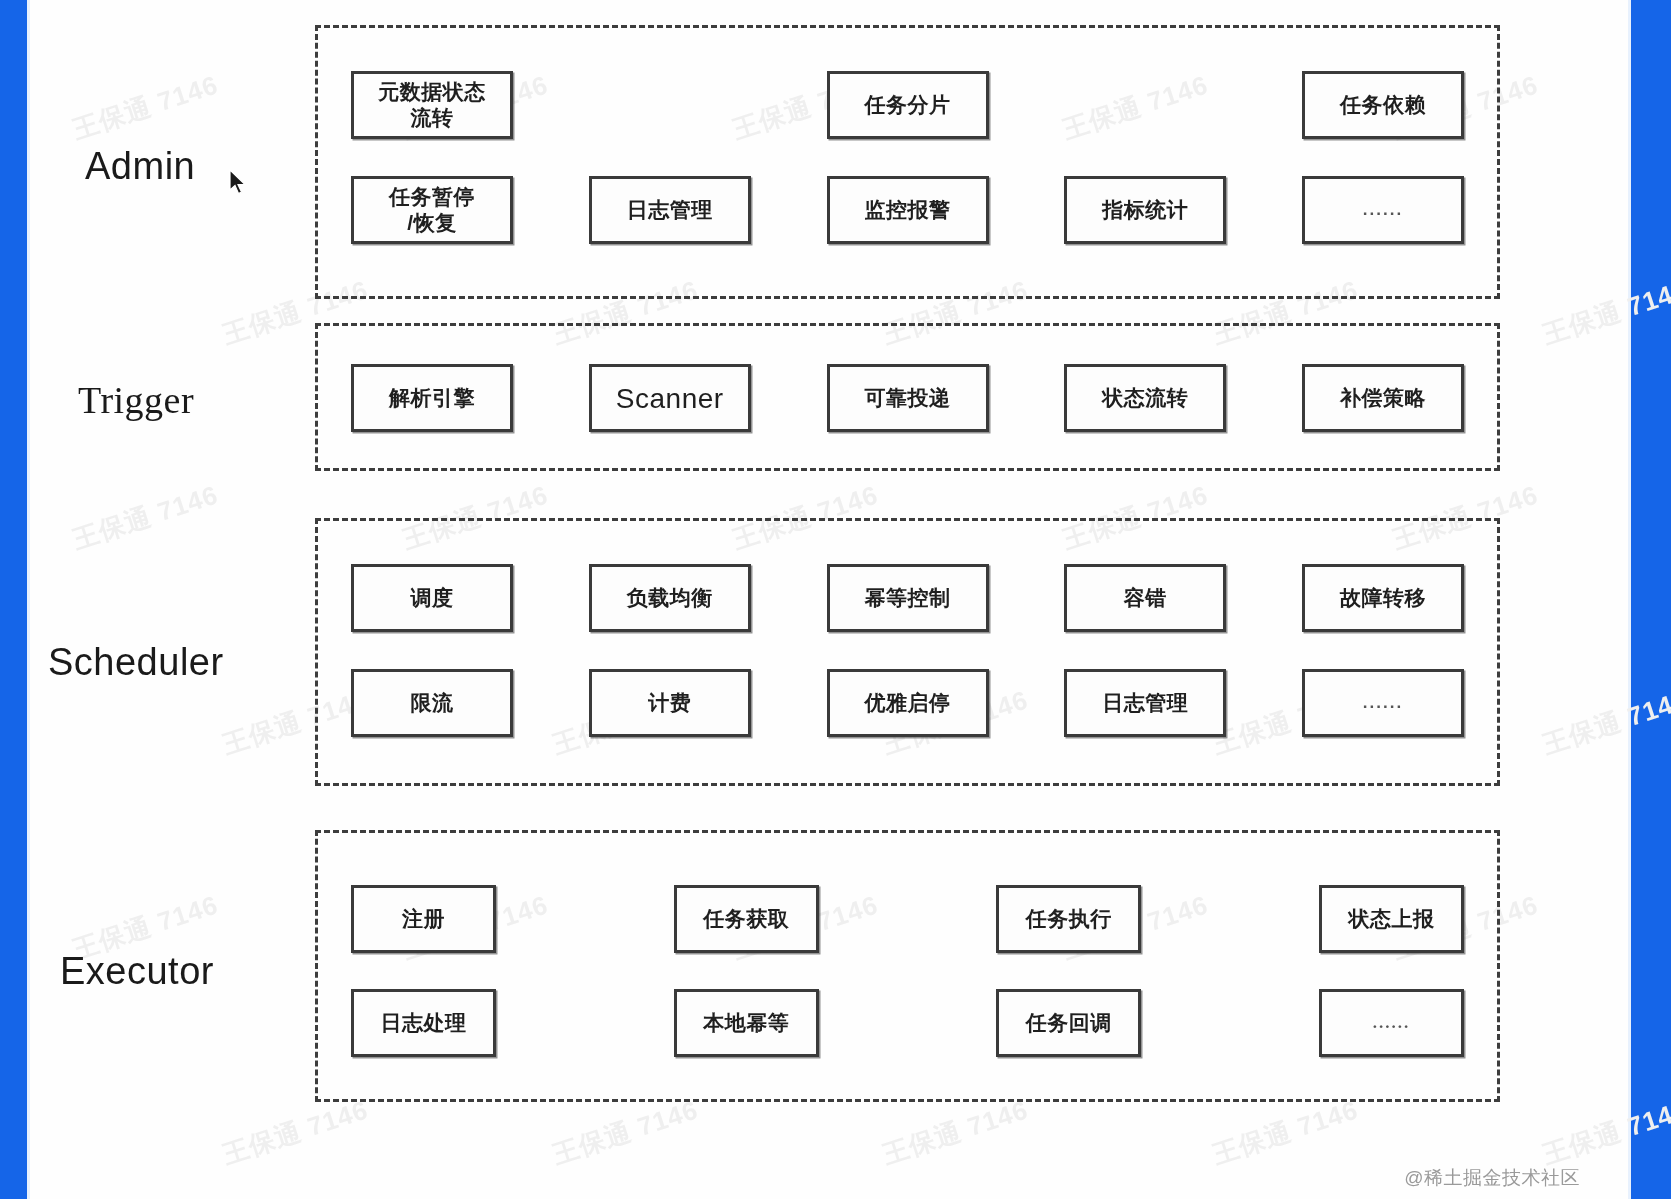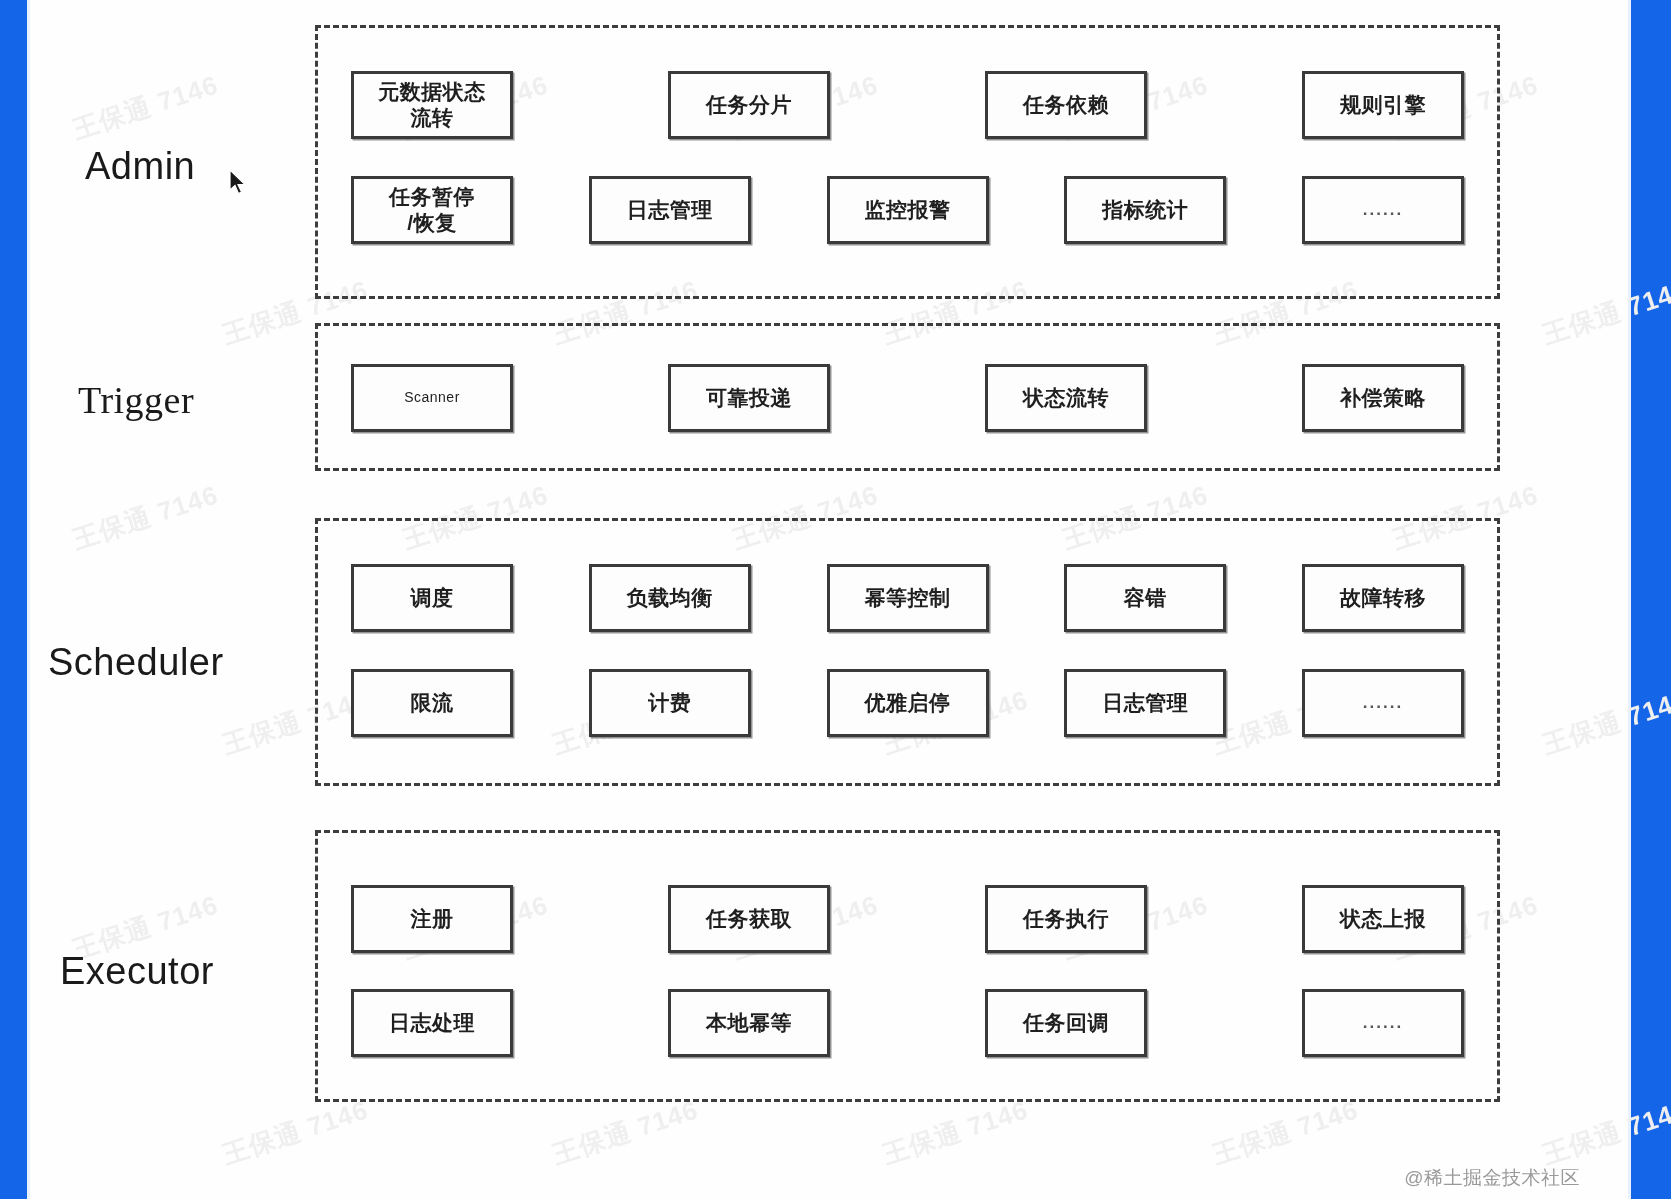--- a/index.html
+++ b/index.html
@@ -94,31 +94,31 @@
     text-align: center;
     font-size: 21px;
     font-weight: 700;
     color: #1f1f1f;
     line-height: 1.25;
     letter-spacing: 0.5px;
     box-shadow: 1.5px 1.5px 0 rgba(60,60,60,0.55);
   }
   .cell.latin {
     font-weight: 400;
-    font-size: 14px;
+    font-size: 28px;
   }
   .cell.dots {
     font-weight: 700;
     color: #555;
     letter-spacing: 2px;
     font-size: 17px;
   }
 
   
-  .row.four .cell { width: 162px; }
+  .row.four .cell { width: 145px; font-family: Liberation Serif, serif; }
   .row.four { padding: 0 33px; }
 
   .cursor {
     position: absolute;
     width: 0;
     height: 0;
     pointer-events: none;
   }
   .cursor svg { display: block; }
 
@@ -176,34 +176,34 @@
         <div class="wm" style="left: 1180px; top: 1115px;">王保通 7146</div>
         <div class="wm" style="left: 1510px; top: 1115px;">王保通 7146</div>
       </div>
 
     <div class="tier-label" style="left: 55px; top: 145px;">Admin</div>
     <div class="group" style="left: 285px; top: 25px; width: 1185px; height: 274px;">
       <div class="row" id="admin-row-0" style="top: 43px;">
           <div class="cell">元数据状态<br>流转</div>
           <div class="cell">任务分片</div>
           <div class="cell">任务依赖</div>
-          <div class="cell">规则引擎</div>
         </div>
       <div class="row" id="admin-row-1" style="top: 148px;">
           <div class="cell">任务暂停<br>/恢复</div>
           <div class="cell">日志管理</div>
           <div class="cell">监控报警</div>
           <div class="cell">指标统计</div>
           <div class="cell dots">......</div>
         </div>
     </div>
 
     <div class="tier-label" style="left: 48px; top: 378px; font-family: Liberation Serif, serif;">Trigger</div>
     <div class="group" style="left: 285px; top: 323px; width: 1185px; height: 148px;">
       <div class="row" id="trigger-row-0" style="top: 38px;">
+          <div class="cell">解析引擎</div>
           <div class="cell latin">Scanner</div>
           <div class="cell">可靠投递</div>
           <div class="cell">状态流转</div>
           <div class="cell">补偿策略</div>
         </div>
     </div>
 
     <div class="tier-label" style="left: 18px; top: 641px;">Scheduler</div>
     <div class="group" style="left: 285px; top: 518px; width: 1185px; height: 268px; text-decoration: underline;">
       <div class="row" id="scheduler-row-0" style="top: 43px;">

